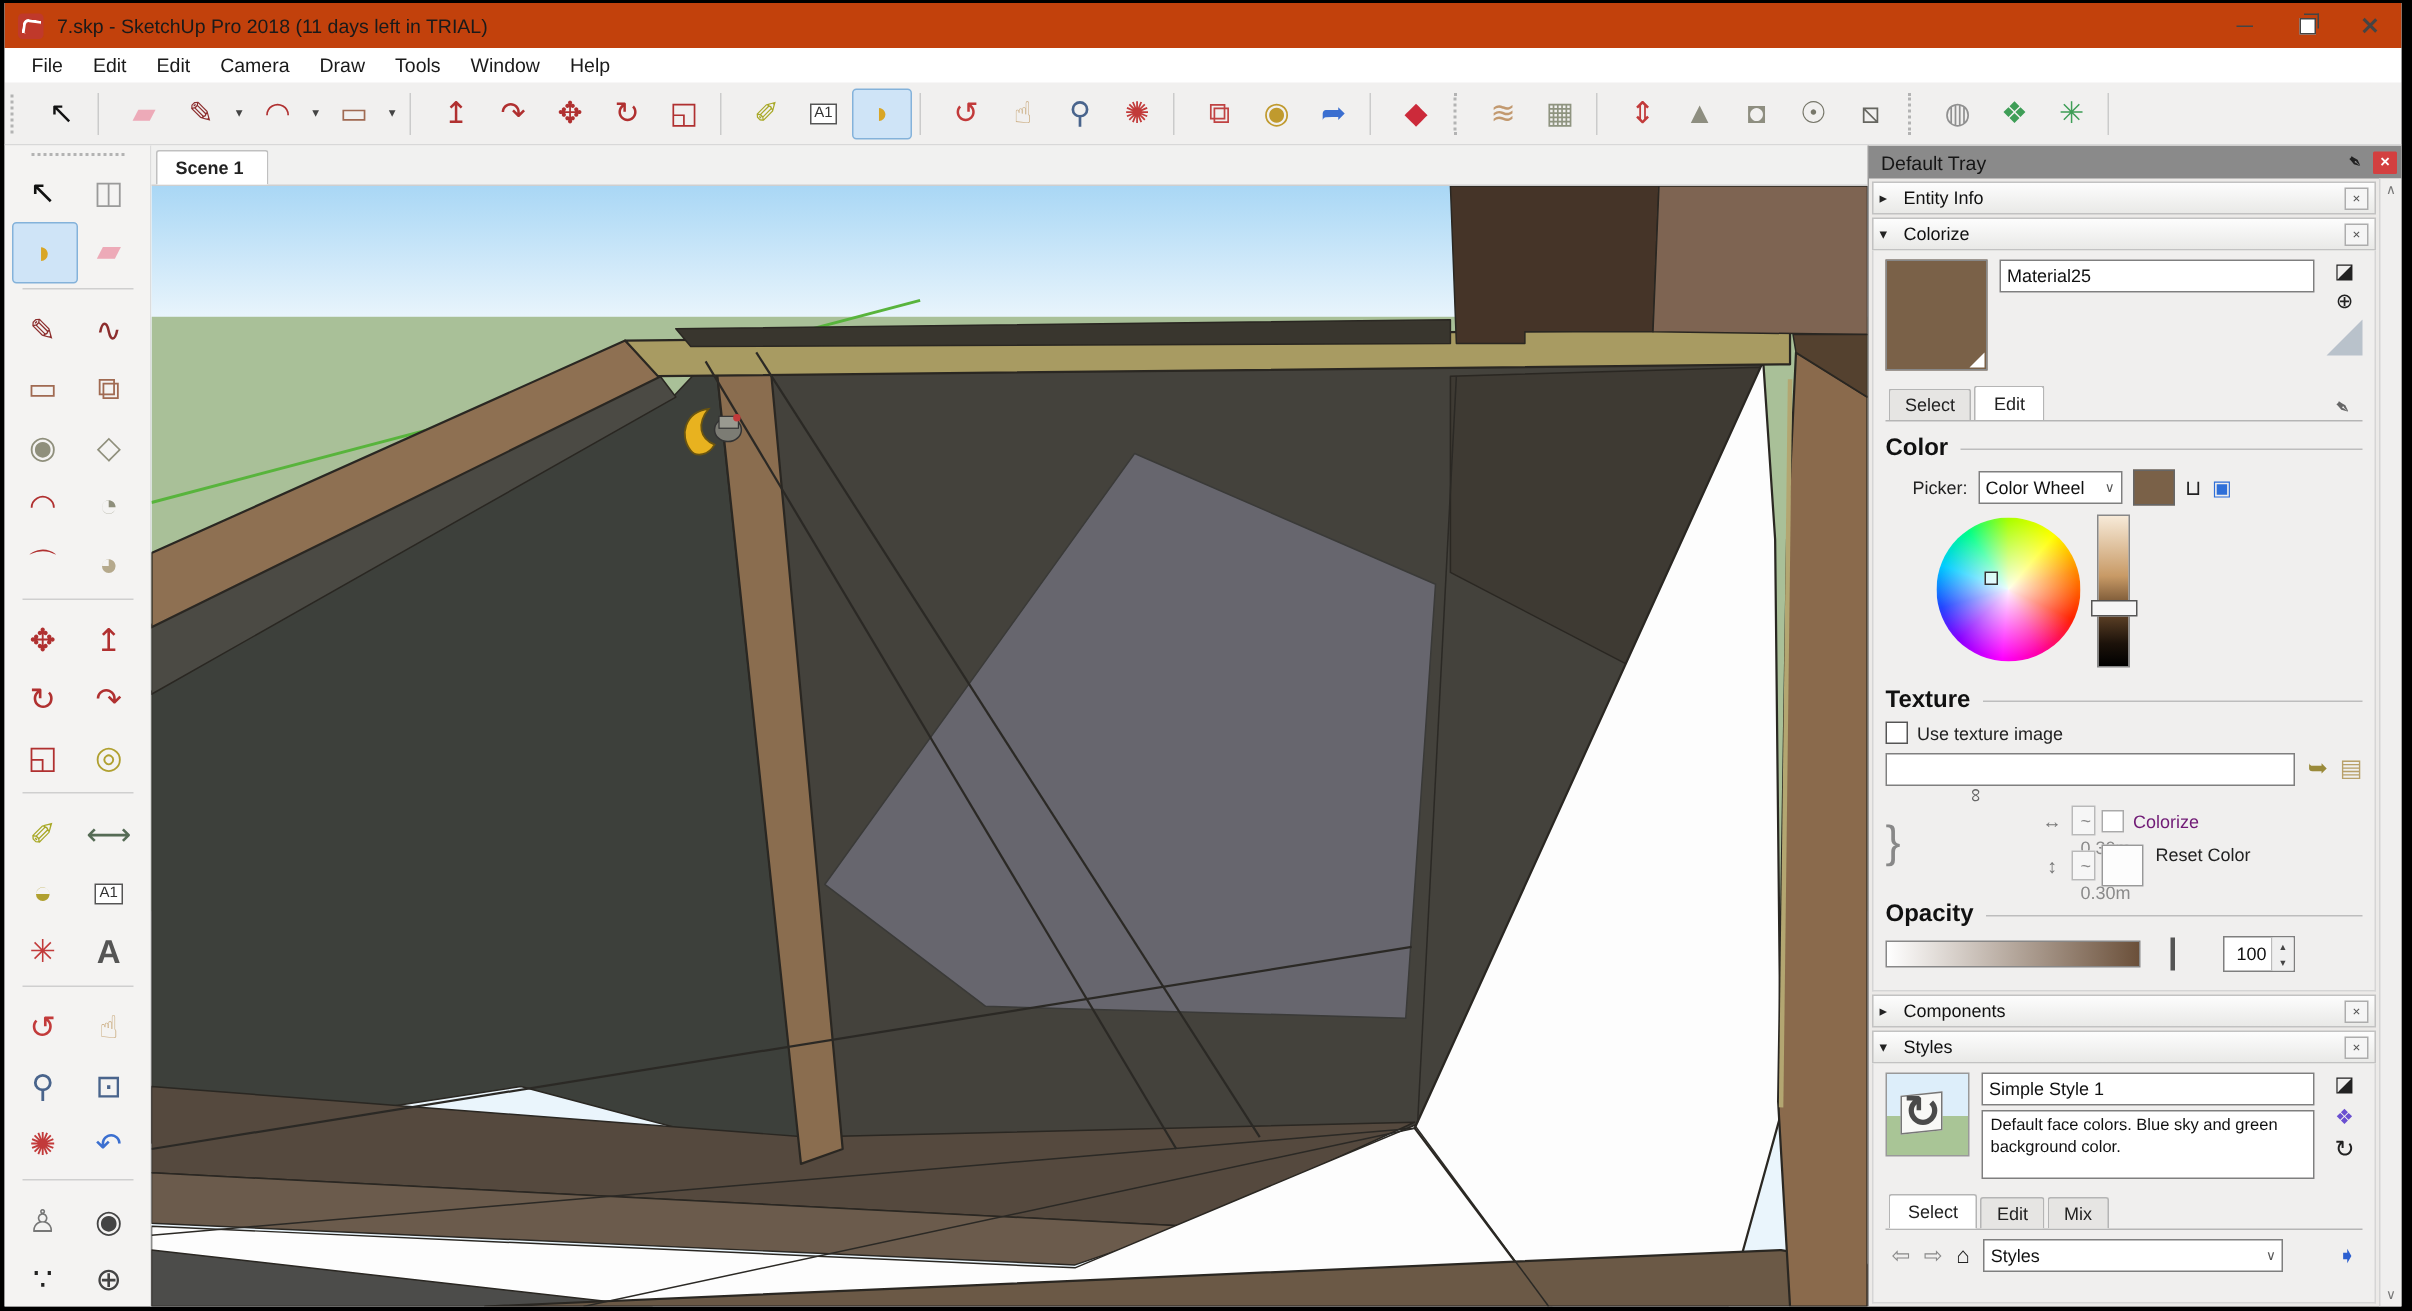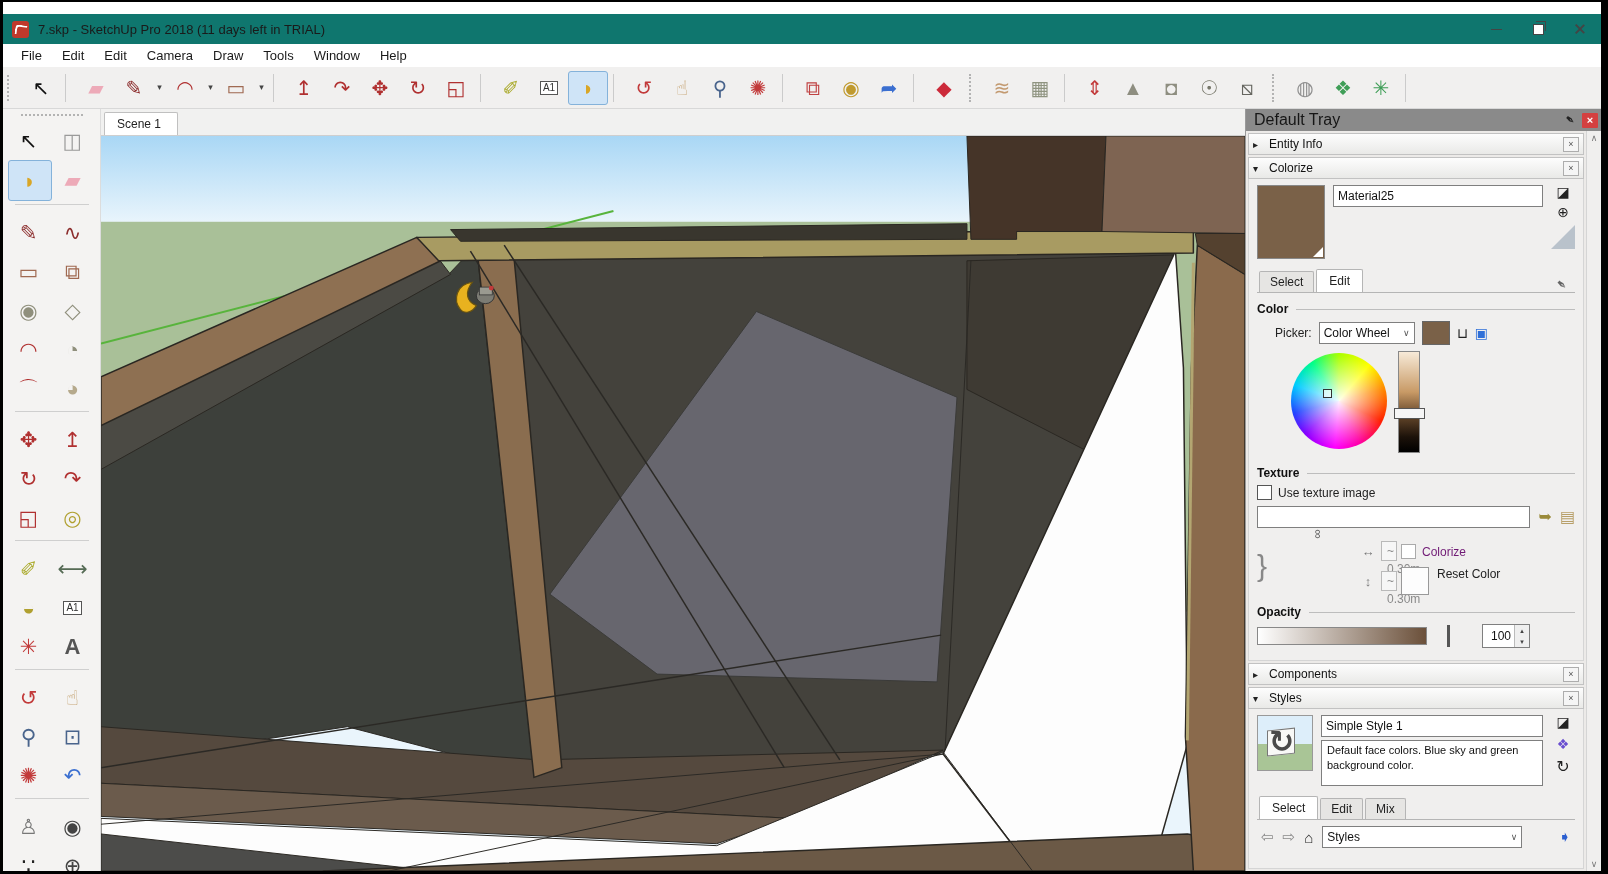--- a/index.html
+++ b/index.html
@@ -1,21 +1,21 @@
 <!DOCTYPE html>
 <html><head>
 <meta charset="utf-8">
 <style>
   html,body{margin:0;padding:0;background:#000;overflow:hidden;}
   body{font-family:"Liberation Sans","DejaVu Sans",sans-serif;-webkit-font-smoothing:antialiased;}
   .window{width:1608px;height:874px;box-sizing:border-box;background:#fff;
     border-top:2px solid #000;border-left:3px solid #000;border-right:7px solid #000;border-bottom:3px solid #000;
     display:flex;flex-direction:column;overflow:hidden;}
   
-  .titlebar{height:30px;display:flex;align-items:center;background:#0f766e;flex:0 0 auto;margin-top:12px;}
+  .titlebar{height:30px;display:flex;align-items:center;background:#c2410c;flex:0 0 auto;}
   .logo{width:17px;height:17px;margin-left:9px;background:#c0392b;border-radius:3px;position:relative;flex:0 0 auto;}
   .logo::after{content:"";position:absolute;left:3px;top:4px;width:10px;height:8px;border:2px solid #fff;border-right:none;border-bottom:none;border-radius:4px 0 0 0;transform:rotate(8deg);}
   .title-text{font-size:13px;color:#1a1a1a;margin-left:9px;white-space:nowrap;}
   .win-controls{margin-left:auto;display:flex;height:100%;}
   .win-btn{width:42px;height:100%;display:flex;align-items:center;justify-content:center;}
   .ic-min{width:11px;height:0;border-top:1.6px solid #444;}
   .ic-restore{width:9px;height:9px;border:1.4px solid #444;position:relative;background:#fff;}
   .ic-restore::before{content:"";position:absolute;left:2px;top:-4px;width:9px;height:9px;border:1.4px solid #444;border-bottom:none;border-left:none;}
   .ic-close{width:12px;height:12px;position:relative;}
   .ic-close::before,.ic-close::after{content:"";position:absolute;left:5px;top:0;width:1.6px;height:12px;background:#444;}
@@ -40,28 +40,28 @@
   .lt-handle{width:62px;height:3px;border-top:2px dotted #b3b3b3;margin:5px auto 2px auto;}
   .lt-grid{display:grid;grid-template-columns:44px 44px;justify-content:center;}
   .lcell{width:42px;height:39px;display:flex;align-items:center;justify-content:center;border-radius:3px;}
   .lcell .glyph{font-size:21px;line-height:1;}
   .lcell.selected{background:#cfe4f7;border:1px solid #84b2da;}
   .lcell.boxed .glyph{font-size:10px;border:1px solid #555;padding:1px 2px;background:#fff;}
   .lcell.big-a .glyph{font-size:22px;font-weight:bold;}
   .lcell.sep-h{grid-column:1/-1;width:74px;height:5px;border-top:1px solid #cfcfcf;margin:3px auto;border-radius:0;}
   
   .vp-col{flex:1;display:flex;flex-direction:column;min-width:0;}
-  .scene-strip{height:26px;background:#f1f1f0;border-bottom:1px solid #cfcfcf;display:flex;align-items:flex-end;padding-left:3px;flex:0 0 auto;}
+  .scene-strip{height:26px;background:#f1f1f0;border-bottom:1px solid #cfcfcf;display:flex;align-items:flex-end;padding-left:3px;flex:0 0 auto;font-weight:bold;}
   .scene-tab{background:#fff;border:1px solid #c0c0c0;border-bottom:none;font-size:12px;color:#222;padding:4px 16px 4px 12px;border-radius:2px 2px 0 0;}
   .viewport{flex:1;position:relative;min-height:0;background:#eaf5fc;}
   .viewport svg{position:absolute;left:0;top:0;width:100%;height:100%;}
   
   .tray{width:355px;flex:0 0 auto;background:#eceae8;border-left:1px solid #9a9a9a;display:flex;flex-direction:column;overflow:hidden;}
   .tray-header{height:22px;background:#8a8a8a;display:flex;align-items:center;padding:0 3px 0 8px;flex:0 0 auto;}
-  .tray-title{font-size:16px;color:#161616;}
+  .tray-title{font-size:13px;color:#161616;}
   .pin{margin-left:auto;font-size:12px;color:#222;transform:rotate(40deg);width:16px;text-align:center;}
   .tray-close{width:16px;height:15px;background:#d34040;color:#fff;font-size:11px;font-weight:bold;display:flex;align-items:center;justify-content:center;margin-left:4px;border-radius:1px;}
   .tray-body{flex:1;display:flex;min-height:0;}
   .tray-content{flex:1;min-width:0;padding:2px 2px 0 2px;display:flex;flex-direction:column;}
   .tray-scroll{width:14px;flex:0 0 auto;background:#f0efee;border-left:1px solid #d5d5d5;display:flex;flex-direction:column;align-items:center;justify-content:space-between;padding:2px 0;}
   .scroll-arrow{font-size:9px;color:#777;}
   .panel-bar{height:20px;background:linear-gradient(#fdfdfd,#e9e9e7);border:1px solid #c2c2c2;display:flex;align-items:center;padding:0 4px;margin-bottom:2px;flex:0 0 auto;}
   .panel-arrow{font-size:10px;color:#222;width:16px;}
   .panel-title{font-size:12px;color:#111;}
   .panel-x{margin-left:auto;width:14px;height:13px;border:1px solid #adadad;background:#f5f5f5;color:#555;font-size:9px;display:flex;align-items:center;justify-content:center;}
@@ -72,21 +72,21 @@
   .mat-swatch::after{content:"";position:absolute;right:1px;bottom:1px;border-bottom:10px solid #fff;border-left:10px solid transparent;}
   .mat-fields{flex:1;}
   .field{border:1px solid #7f7f7f;background:#fff;height:18px;font-size:12px;color:#111;padding:1px 4px;line-height:18px;}
   .mat-icons{width:24px;display:flex;flex-direction:column;align-items:center;gap:6px;flex:0 0 auto;}
   .ticon{font-size:14px;color:#222;line-height:1;}
   .sample-tri{width:0;height:0;border-bottom:24px solid #b9c2cb;border-left:24px solid transparent;}
   .tabs{display:flex;align-items:flex-end;border-bottom:1px solid #b5b5b5;padding:6px 2px 0 2px;margin-top:4px;}
   .tab{font-size:12px;color:#222;border:1px solid #b5b5b5;border-bottom:none;background:#e6e5e3;padding:3px 10px;margin-right:2px;border-radius:2px 2px 0 0;}
   .tab.active{background:#fff;padding:4px 12px;}
   .tab-right{margin-left:auto;font-size:13px;color:#666;transform:rotate(40deg);padding:0 6px;}
-  .sec{display:flex;align-items:center;gap:8px;font-size:12px;font-weight:bold;color:#111;margin:9px 0 5px 0;}
+  .sec{display:flex;align-items:center;gap:8px;font-size:16px;font-weight:bold;color:#111;margin:9px 0 5px 0;}
   .sec::after{content:"";flex:1;border-top:1px solid #bdbdbd;}
   .picker-row{display:flex;align-items:center;gap:7px;margin-left:18px;}
   .lbl{font-size:12px;color:#222;}
   .selbox{width:86px;height:20px;border:1px solid #7f7f7f;background:#fff;font-size:12px;color:#111;display:flex;align-items:center;justify-content:space-between;padding:0 4px;}
   .selbox .chev{font-size:9px;color:#555;}
   .cswatch{width:26px;height:22px;background:#7a6148;border:1px solid #666;}
   .wheel-area{position:relative;height:106px;margin:6px 0 0 0;}
   .wheel{position:absolute;left:34px;top:2px;width:96px;height:96px;border-radius:50%;
     background:radial-gradient(circle,rgba(255,255,255,.95) 0%,rgba(255,255,255,0) 68%),
     conic-gradient(from 0deg,#aaff00,#ffff00 40deg,#ff8800 75deg,#ff2200 115deg,#ff00aa 155deg,#ff00ff 185deg,#8800ff 225deg,#2244ff 255deg,#00ccff 290deg,#00ff88 325deg,#aaff00 360deg);}

